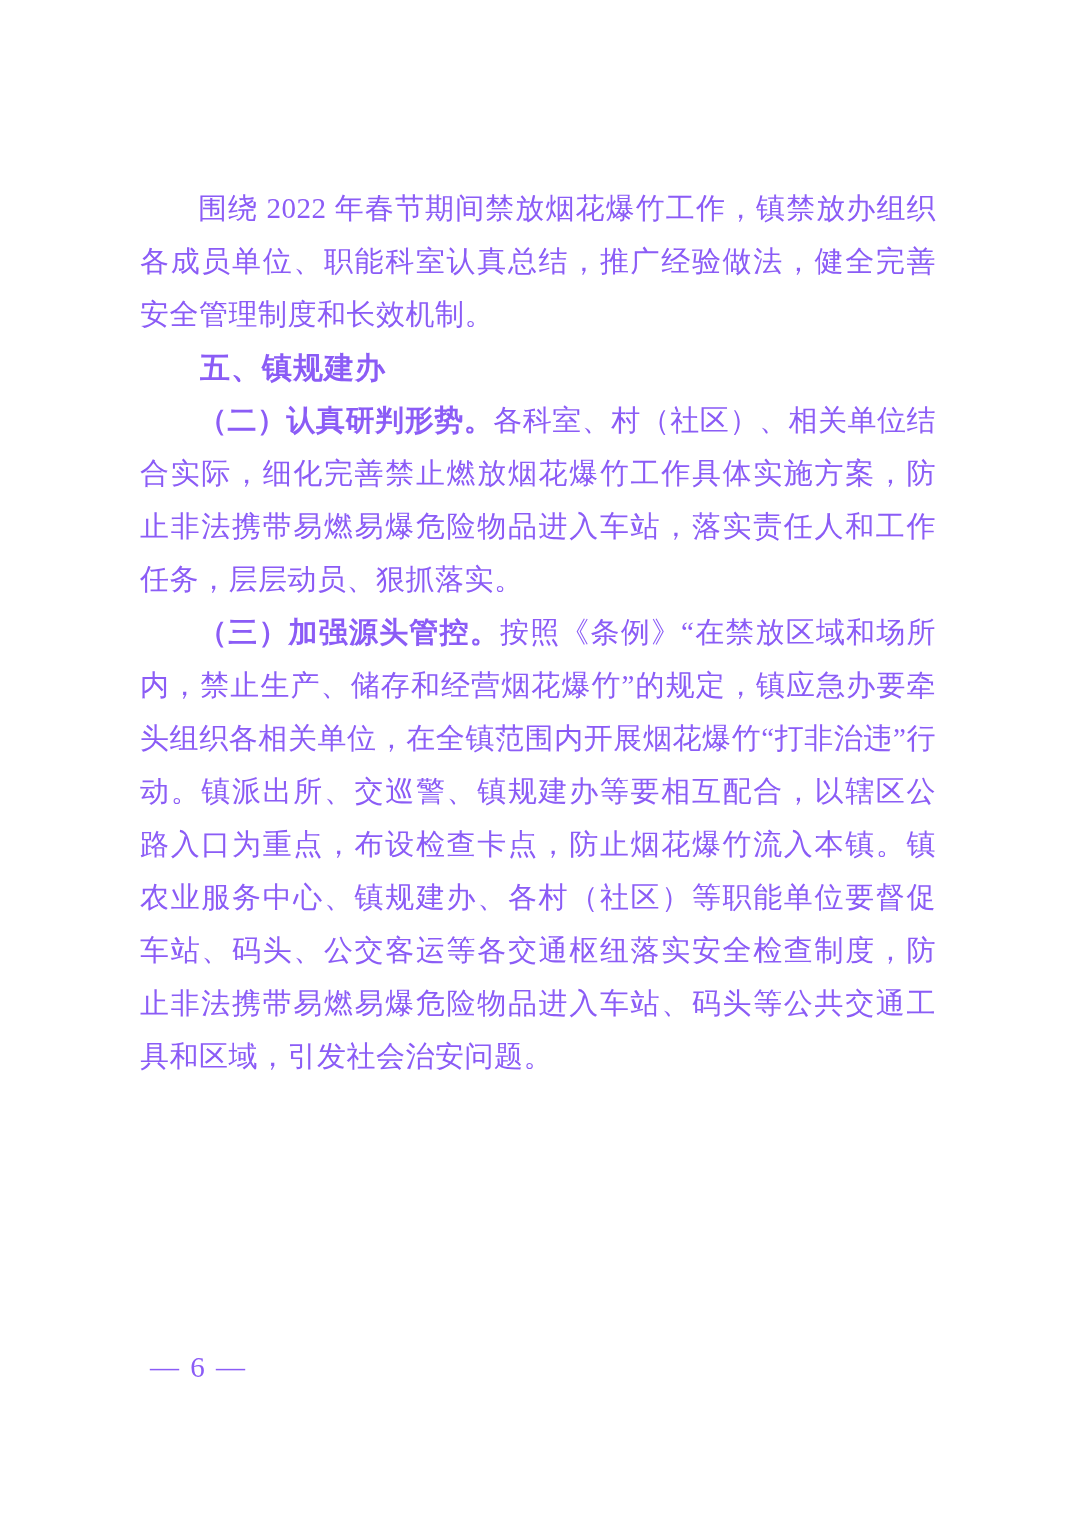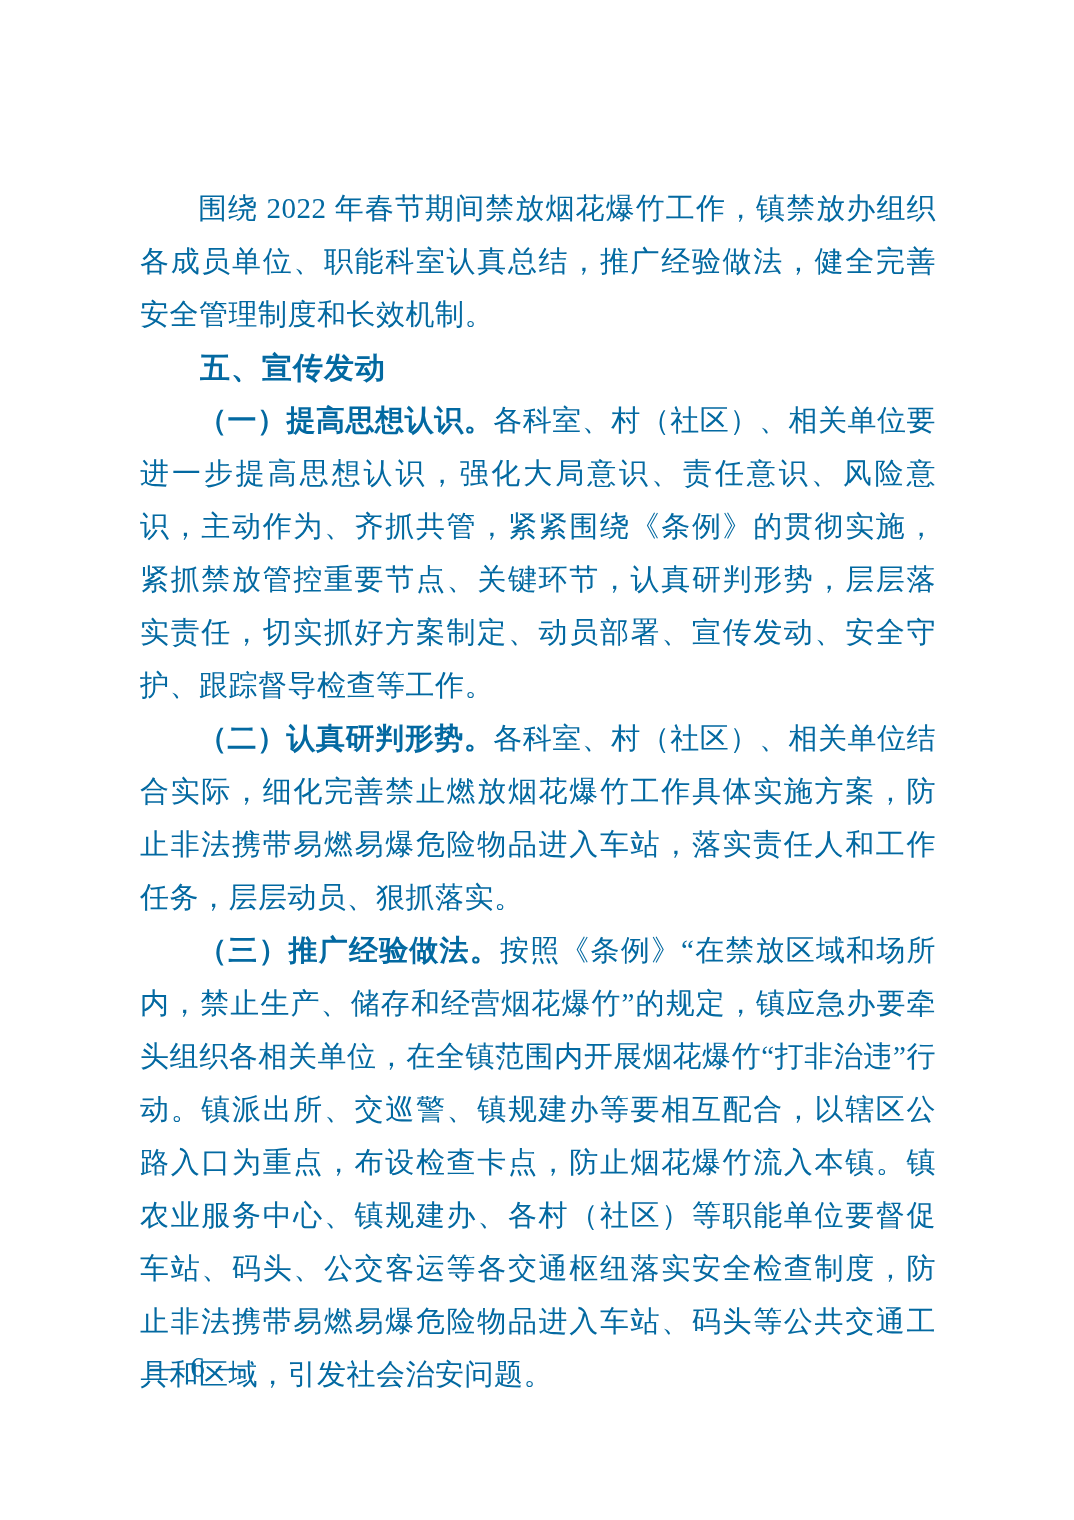--- a/index.html
+++ b/index.html
@@ -8,21 +8,21 @@
     background: #e8e8e8;
   }
   .page {
     position: relative;
     width: 1074px;
     height: 1520px;
     margin: 0 auto;
     background: #ffffff;
     overflow: hidden;
     font-family: "Liberation Serif", "DejaVu Serif", serif;
-    color: #0369a1;
+    color: #8b5cf6;
   }
   .content {
     position: absolute;
     left: 140px;
     top: 182px;
     width: 796px;
   }
   .para {
     margin: 0;
     font-size: 29px;
@@ -54,24 +54,23 @@
   }
 </style>
 </head>
 <body>
 
 <div class="page">
   <div class="content">
 
     <p class="para">围绕 2022 年春节期间禁放烟花爆竹工作，镇禁放办组织各成员单位、职能科室认真总结，推广经验做法，健全完善安全管理制度和长效机制。</p>
 
-    <p class="heading">五、宣传发动</p>
+    <p class="heading">五、镇规建办</p>
 
-    <p class="para"><span class="lead">（一）提高思想认识。</span><span>各科室、村（社区）、相关单位要进一步提高思想认识，强化大局意识、责任意识、风险意识，主动作为、齐抓共管，紧紧围绕《条例》的贯彻实施，紧抓禁放管控重要节点、关键环节，认真研判形势，层层落实责任，切实抓好方案制定、动员部署、宣传发动、安全守护、跟踪督导检查等工作。</span></p>
 
     <p class="para"><span class="lead">（二）认真研判形势。</span><span>各科室、村（社区）、相关单位结合实际，细化完善禁止燃放烟花爆竹工作具体实施方案，防止非法携带易燃易爆危险物品进入车站，落实责任人和工作任务，层层动员、狠抓落实。</span></p>
 
-    <p class="para"><span class="lead">（三）推广经验做法。</span><span>按照《条例》“在禁放区域和场所内，禁止生产、储存和经营烟花爆竹”的规定，镇应急办要牵头组织各相关单位，在全镇范围内开展烟花爆竹“打非治违”行动。镇派出所、交巡警、镇规建办等要相互配合，以辖区公路入口为重点，布设检查卡点，防止烟花爆竹流入本镇。镇农业服务中心、镇规建办、各村（社区）等职能单位要督促车站、码头、公交客运等各交通枢纽落实安全检查制度，防止非法携带易燃易爆危险物品进入车站、码头等公共交通工具和区域，引发社会治安问题。</span></p>
+    <p class="para"><span class="lead">（三）加强源头管控。</span><span>按照《条例》“在禁放区域和场所内，禁止生产、储存和经营烟花爆竹”的规定，镇应急办要牵头组织各相关单位，在全镇范围内开展烟花爆竹“打非治违”行动。镇派出所、交巡警、镇规建办等要相互配合，以辖区公路入口为重点，布设检查卡点，防止烟花爆竹流入本镇。镇农业服务中心、镇规建办、各村（社区）等职能单位要督促车站、码头、公交客运等各交通枢纽落实安全检查制度，防止非法携带易燃易爆危险物品进入车站、码头等公共交通工具和区域，引发社会治安问题。</span></p>
 
   </div>
 
   <div class="footer">— 6 —</div>
 </div>
 
 </body></html>

